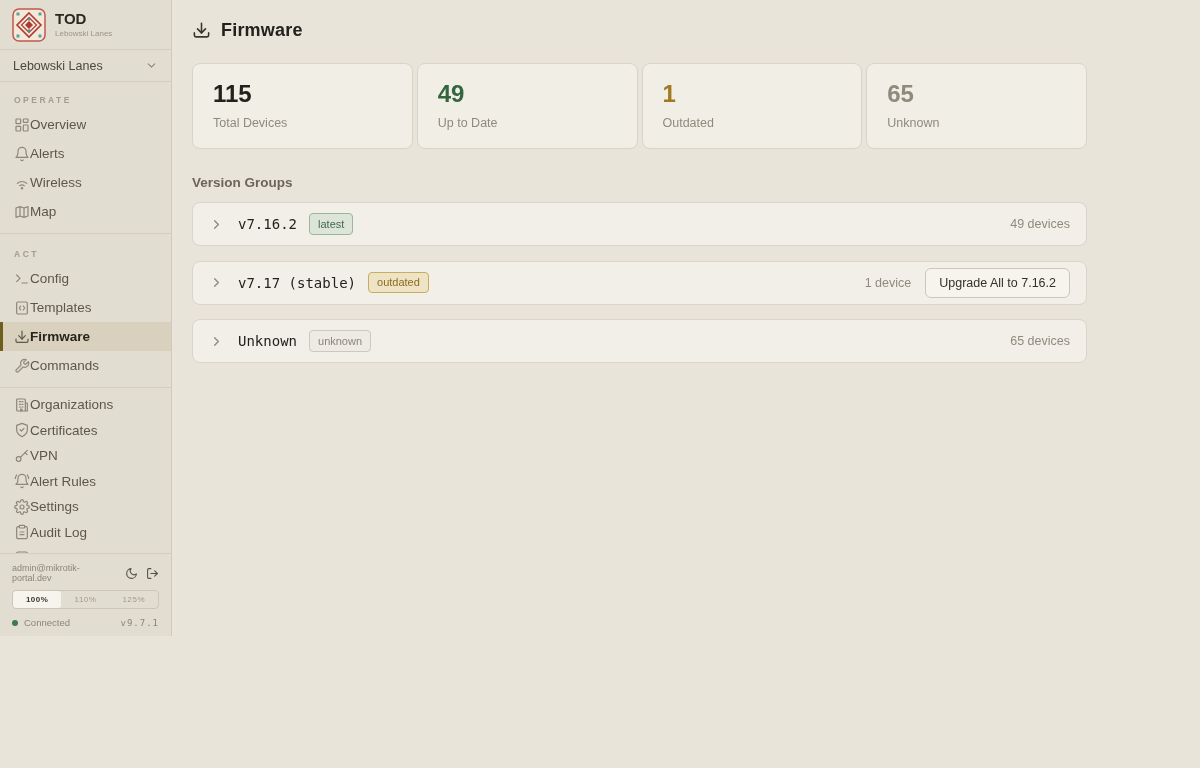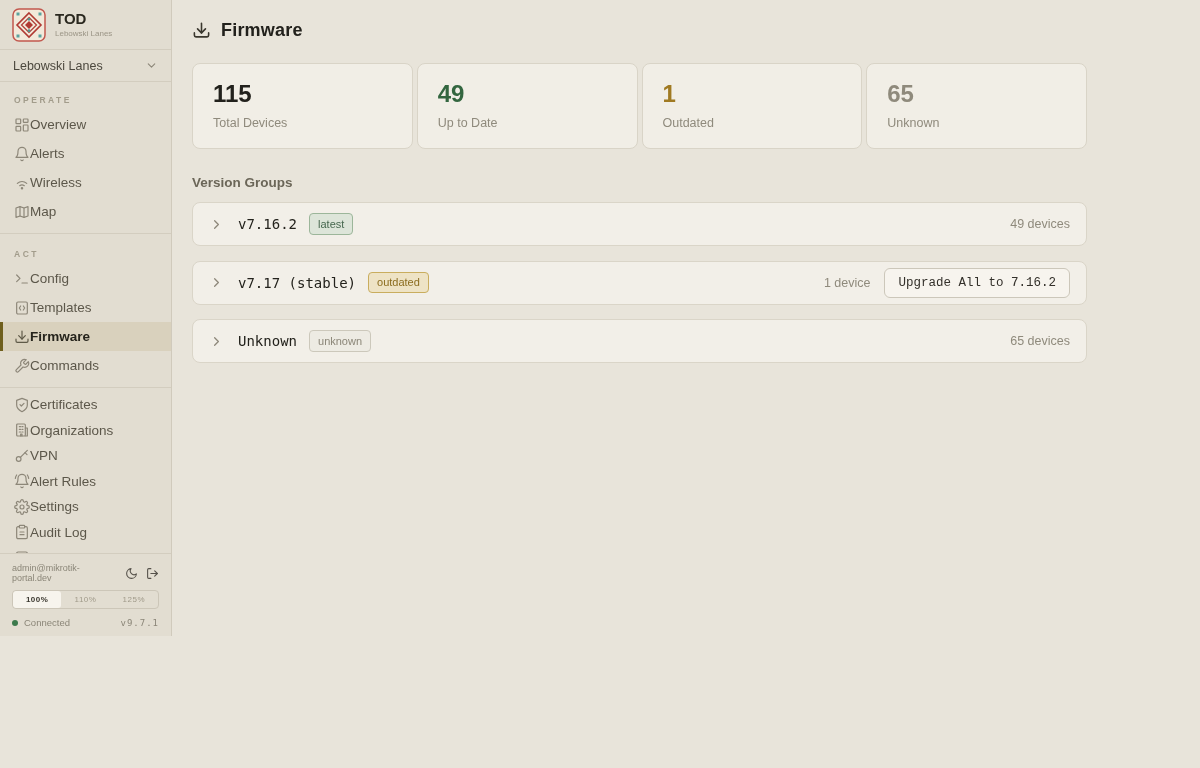--- a/index.html
+++ b/index.html
@@ -108,21 +108,21 @@
     border-radius:4px; border:1px solid transparent; line-height:1.3;
   }
   .badge--success { color:#47684f; background:#dde5d9; border-color:#9cb69a; }
   .badge--warning { color:#8c6d1f; background:#eee3c5; border-color:#c9ad5e; }
   .badge--neutral { color:#8b8678; background:#edebe3; border-color:#ccc8bb; }
   .vrow .right { margin-left:auto; display:flex; align-items:center; gap:14px; }
   .vrow .count { font-size:12.5px; color:#8f8a7c; }
   .upgrade-btn {
     background:#f7f4ee; border:1px solid #ccc7ba; border-radius:6px;
     padding:7px 13px; font-size:12.5px; color:#33302a; font-weight:500;
-    font-family:Liberation Mono, monospace; cursor:pointer;
+    font-family:Liberation Sans, sans-serif; cursor:pointer;
   }
 </style>
 </head>
 <body>
 
 <aside class="sidebar">
 
   <div class="brand">
     <svg class="brand-logo" viewBox="0 0 34 34">
       <rect x="1" y="1" width="32" height="32" rx="6" fill="#f2e9da" stroke="#c2584e" stroke-width="1.5"></rect>
@@ -215,33 +215,33 @@
       <svg width="16" height="16" viewBox="0 0 24 24" fill="none" stroke="currentColor" stroke-width="1.8" stroke-linecap="round" stroke-linejoin="round">
           <path d="M14.7 6.3a1 1 0 0 0 0 1.4l1.6 1.6a1 1 0 0 0 1.4 0l3.77-3.77a6 6 0 0 1-7.94 7.94l-6.91 6.91a2.12 2.12 0 0 1-3-3l6.91-6.91a6 6 0 0 1 7.94-7.94l-3.76 3.76z"></path>
         </svg>
       <span>Commands</span>
     </div>
 
     <div class="nav-divider"></div>
 
     <div class="nav-item compact">
       <svg width="16" height="16" viewBox="0 0 24 24" fill="none" stroke="currentColor" stroke-width="1.8" stroke-linecap="round" stroke-linejoin="round">
-          <path d="M12 22s8-4 8-10V5l-8-3-8 3v7c0 6 8 10 8 10z"></path>
-          <polyline points="9 11.5 11 13.5 15 9.5"></polyline>
-        </svg>
-      <span>Certificates</span>
-    </div>
-    <div class="nav-item compact">
-      <svg width="16" height="16" viewBox="0 0 24 24" fill="none" stroke="currentColor" stroke-width="1.8" stroke-linecap="round" stroke-linejoin="round">
           <rect x="4" y="3" width="13" height="18" rx="1.5"></rect>
           <path d="M17 9h3v12h-3"></path>
           <path d="M8 7h2M12 7h1.5M8 11h2M12 11h1.5M8 15h2M12 15h1.5"></path>
           <path d="M10 21v-3h2v3"></path>
         </svg>
       <span>Organizations</span>
+    </div>
+    <div class="nav-item compact">
+      <svg width="16" height="16" viewBox="0 0 24 24" fill="none" stroke="currentColor" stroke-width="1.8" stroke-linecap="round" stroke-linejoin="round">
+          <path d="M12 22s8-4 8-10V5l-8-3-8 3v7c0 6 8 10 8 10z"></path>
+          <polyline points="9 11.5 11 13.5 15 9.5"></polyline>
+        </svg>
+      <span>Certificates</span>
     </div>
     <div class="nav-item compact">
       <svg width="16" height="16" viewBox="0 0 24 24" fill="none" stroke="currentColor" stroke-width="1.8" stroke-linecap="round" stroke-linejoin="round">
           <circle cx="7" cy="16.5" r="3.5"></circle>
           <path d="M9.5 14 20 3.5"></path>
           <path d="M16.5 7l3 3"></path>
         </svg>
       <span>VPN</span>
     </div>
     <div class="nav-item compact">

